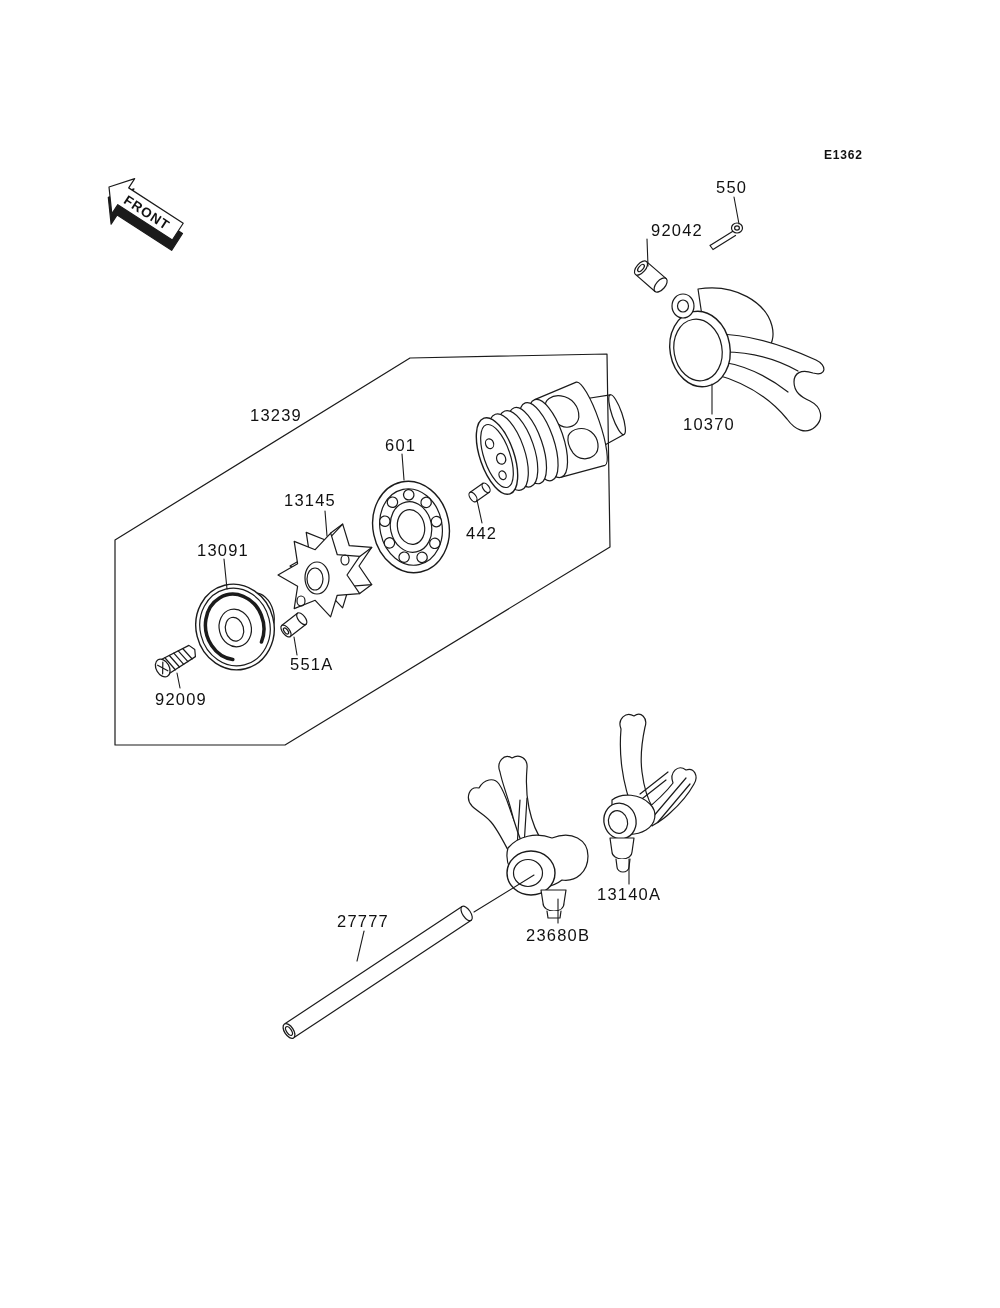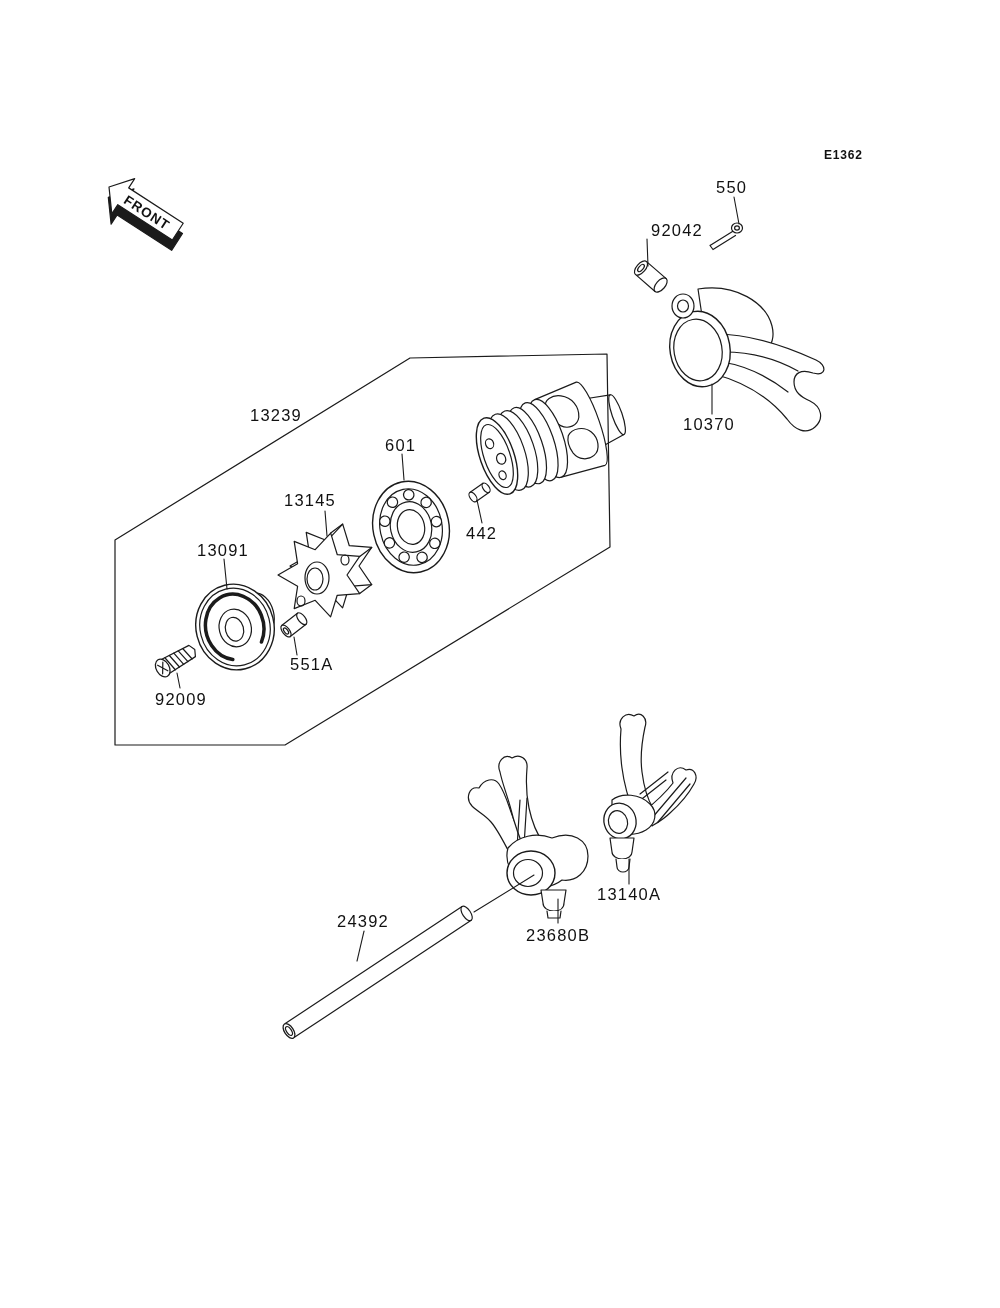--- a/index.html
+++ b/index.html
@@ -183,17 +183,17 @@
   <div class="part-label" style="left:716px; top:178px;">550</div>
   <div class="part-label" style="left:651px; top:221px;">92042</div>
   <div class="part-label" style="left:683px; top:415px;">10370</div>
   <div class="part-label" style="left:250px; top:406px;">13239</div>
   <div class="part-label" style="left:385px; top:436px;">601</div>
   <div class="part-label" style="left:284px; top:491px;">13145</div>
   <div class="part-label" style="left:466px; top:524px;">442</div>
   <div class="part-label" style="left:197px; top:541px;">13091</div>
   <div class="part-label" style="left:290px; top:655px;">551A</div>
   <div class="part-label" style="left:155px; top:690px;">92009</div>
-  <div class="part-label" style="left:337px; top:912px;">24392</div>
+  <div class="part-label" style="left:337px; top:912px;">27777</div>
   <div class="part-label" style="left:526px; top:926px;">23680B</div>
   <div class="part-label" style="left:597px; top:885px;">13140A</div>
 
 </div>
 
 </body></html>

